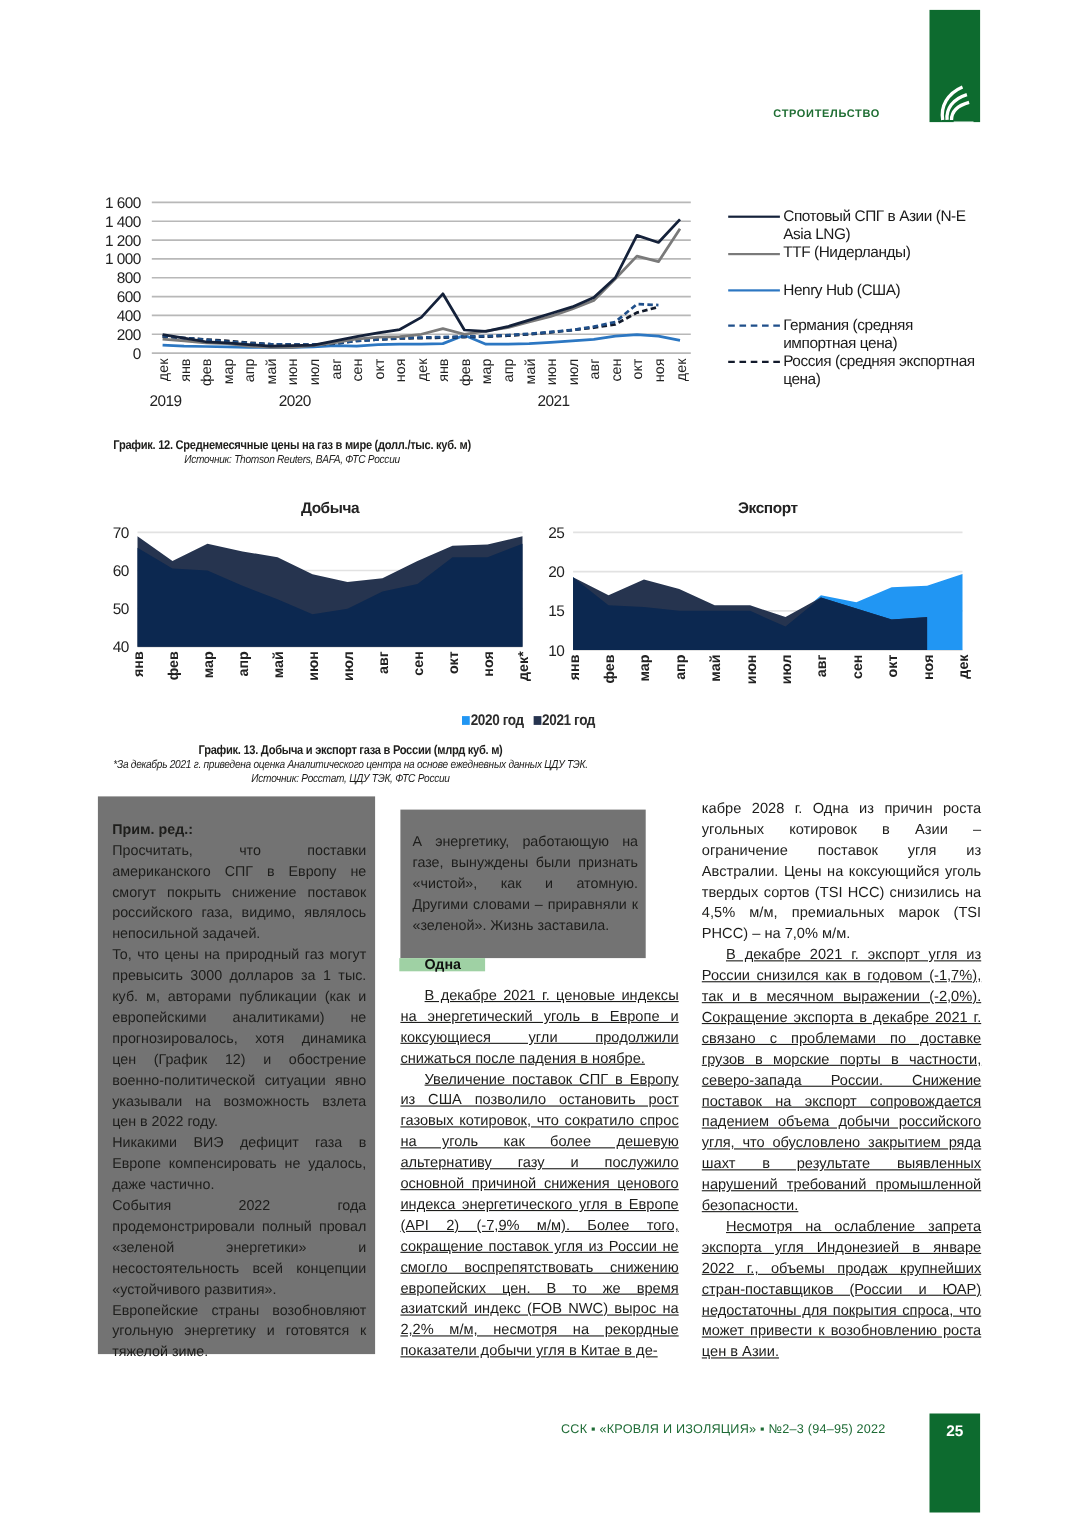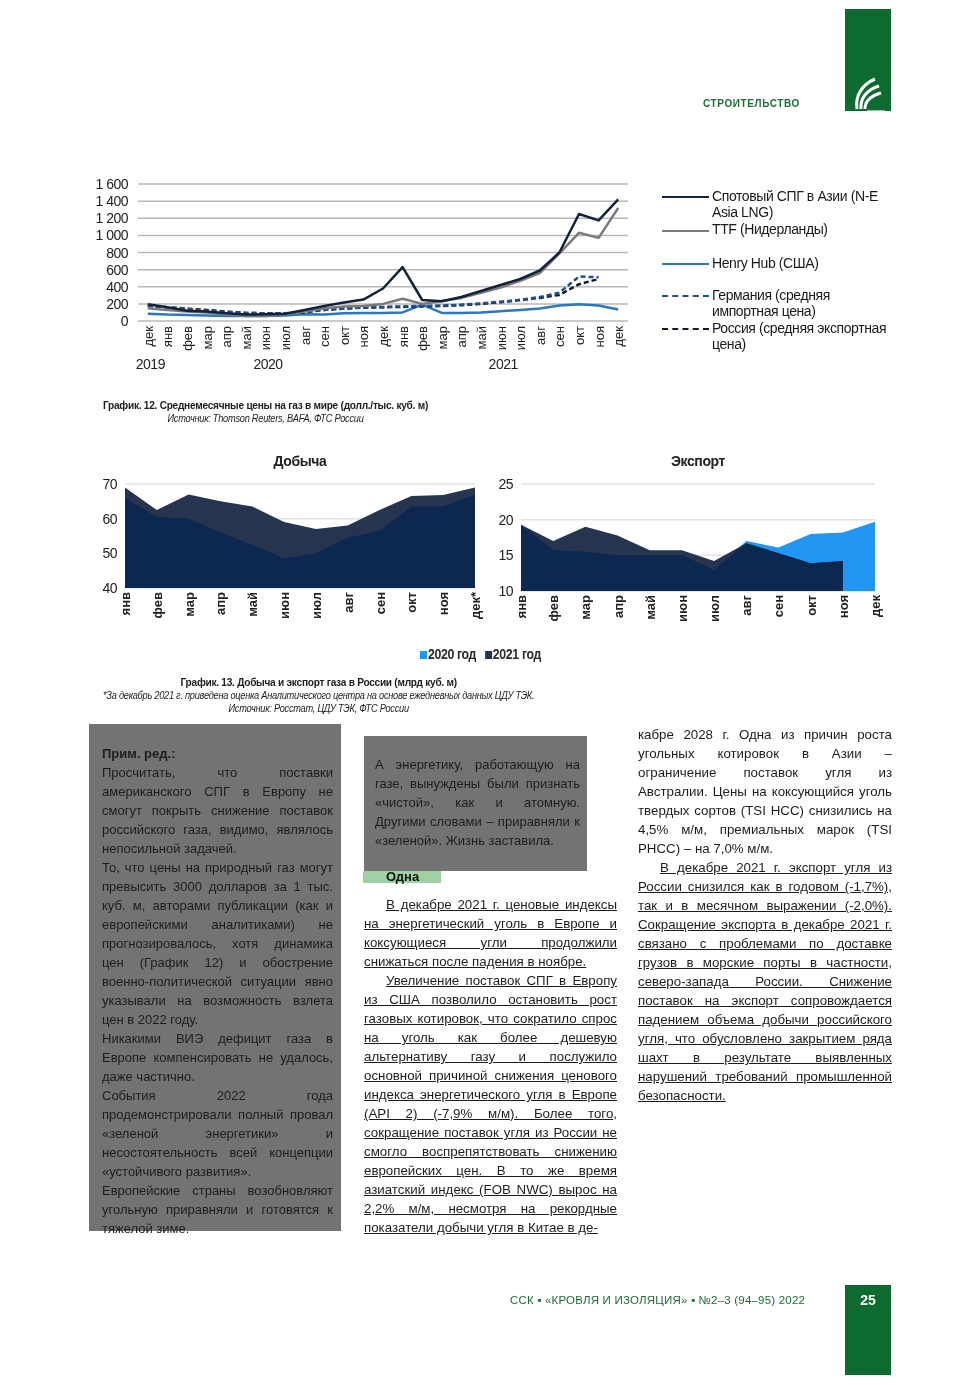--- a/index.html
+++ b/index.html
@@ -199,37 +199,38 @@
   <div class="src">*За декабрь 2021 г. приведена оценка Аналитического центра на основе ежедневных данных ЦДУ ТЭК.</div>
   <div class="src">Источник: Росстат, ЦДУ ТЭК, ФТС России</div>
 </div>
 
 <div class="note-box" style="left:89px; top:724px; width:252px; height:507px; padding:20px 8px 0 13px;">
   <p class="head">Прим. ред.:</p>
   <p>Просчитать, что поставки американского СПГ в Европу не смогут покрыть снижение поставок российского газа, видимо, являлось непосильной задачей.</p>
   <p>То, что цены на природный газ могут превысить 3000 долларов за 1 тыс. куб. м, авторами публикации (как и европейскими аналитиками) не прогнозировалось, хотя динамика цен (График 12) и обострение военно-политической ситуации явно указывали на возможность взлета цен в 2022 году.</p>
   <p>Никакими ВИЭ дефицит газа в Европе компенсировать не удалось, даже частично.</p>
   <p>События 2022 года продемонстрировали полный провал «зеленой энергетики» и несостоятельность всей концепции «устойчивого развития».</p>
-  <p>Европейские страны возобновляют угольную приравняли и готовятся к тяжелой зиме.</p>
+  <p>Европейские страны возобновляют угольную энергетику и готовятся к тяжелой зиме.</p>
 </div>
 
 <div class="note-box" style="left:364px; top:736px; width:223px; height:135px; padding:19px 7px 0 11px;">
   <p>А энергетику, работающую на газе, вынуждены были признать «чистой», как и атомную. Другими словами – приравняли к «зеленой». Жизнь заставила.</p>
 </div>
 
 <div class="subhead">
   <span>Одна</span>
 </div>
 
 <div class="col" style="left:364px; top:895px; width:253px;">
   <p class="ind">В декабре 2021 г. ценовые индексы на энергетический уголь в Европе и коксующиеся угли продолжили снижаться после падения в ноябре.</p>
   <p class="ind">Увеличение поставок СПГ в Европу из США позволило остановить рост газовых котировок, что сократило спрос на уголь как более дешевую альтернативу газу и послужило основной причиной снижения ценового индекса энергетического угля в Европе (API 2) (-7,9% м/м). Более того, сокращение поставок угля из России не смогло воспрепятствовать снижению европейских цен. В то же время азиатский индекс (FOB NWC) вырос на 2,2% м/м, несмотря на рекордные показатели добычи угля в Китае в де-</p>
 </div>
 
 <div class="col" style="left:638px; top:725px; width:254px;">
   <p>кабре 2028 г. Одна из причин роста угольных котировок в Азии – ограничение поставок угля из Австралии. Цены на коксующийся уголь твердых сортов (TSI HCC) снизились на 4,5% м/м, премиальных марок (TSI PHCC) – на 7,0% м/м.</p>
   <p class="ind">В декабре 2021 г. экспорт угля из России снизился как в годовом (-1,7%), так и в месячном выражении (-2,0%). Сокращение экспорта в декабре 2021 г. связано с проблемами по доставке грузов в морские порты в частности, северо-запада России. Снижение поставок на экспорт сопровождается падением объема добычи российского угля, что обусловлено закрытием ряда шахт в результате выявленных нарушений требований промышленной безопасности.</p>
+  <p class="ind">Несмотря на ослабление запрета экспорта угля Индонезией в январе 2022 г., объемы продаж крупнейших стран-поставщиков (России и ЮАР) недостаточны для покрытия спроса, что может привести к возобновлению роста цен в Азии.</p>
 </div>
 
 <div class="footer">ССК ▪ «КРОВЛЯ И ИЗОЛЯЦИЯ» ▪ №2–3 (94–95) 2022</div>
 <div class="page-box">
   <span>25</span>
 </div>
 
 </body></html>

